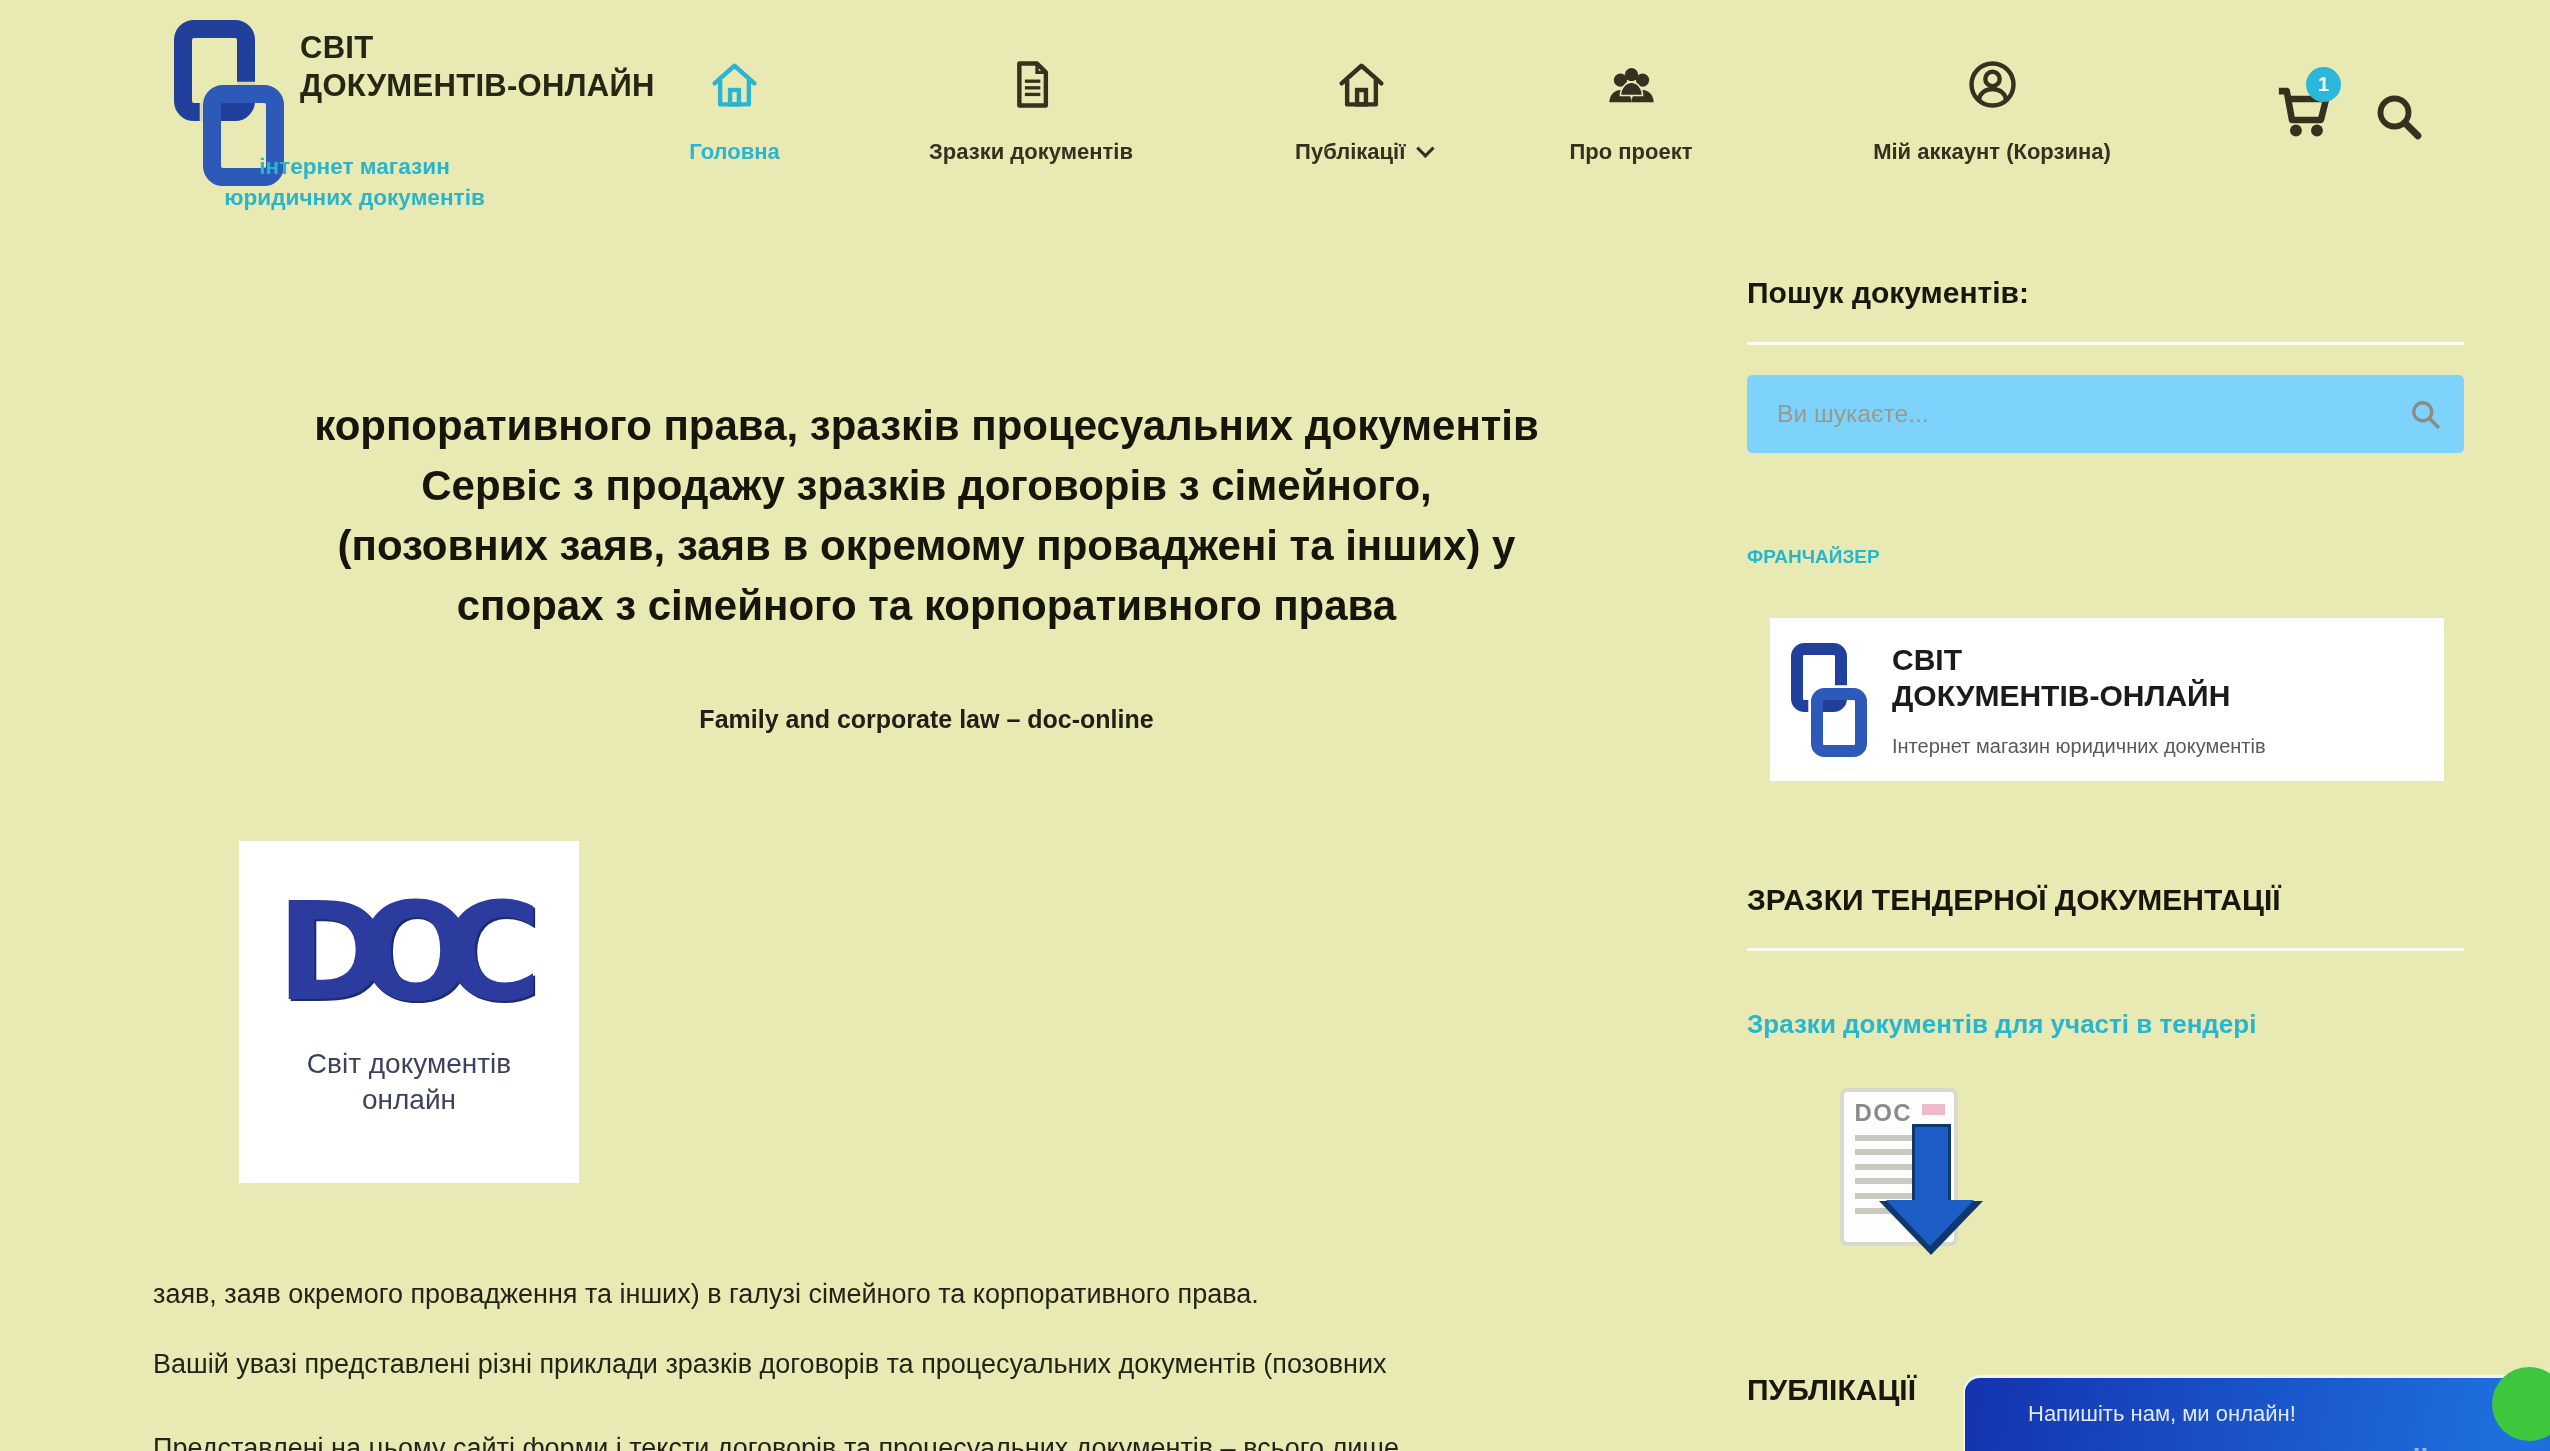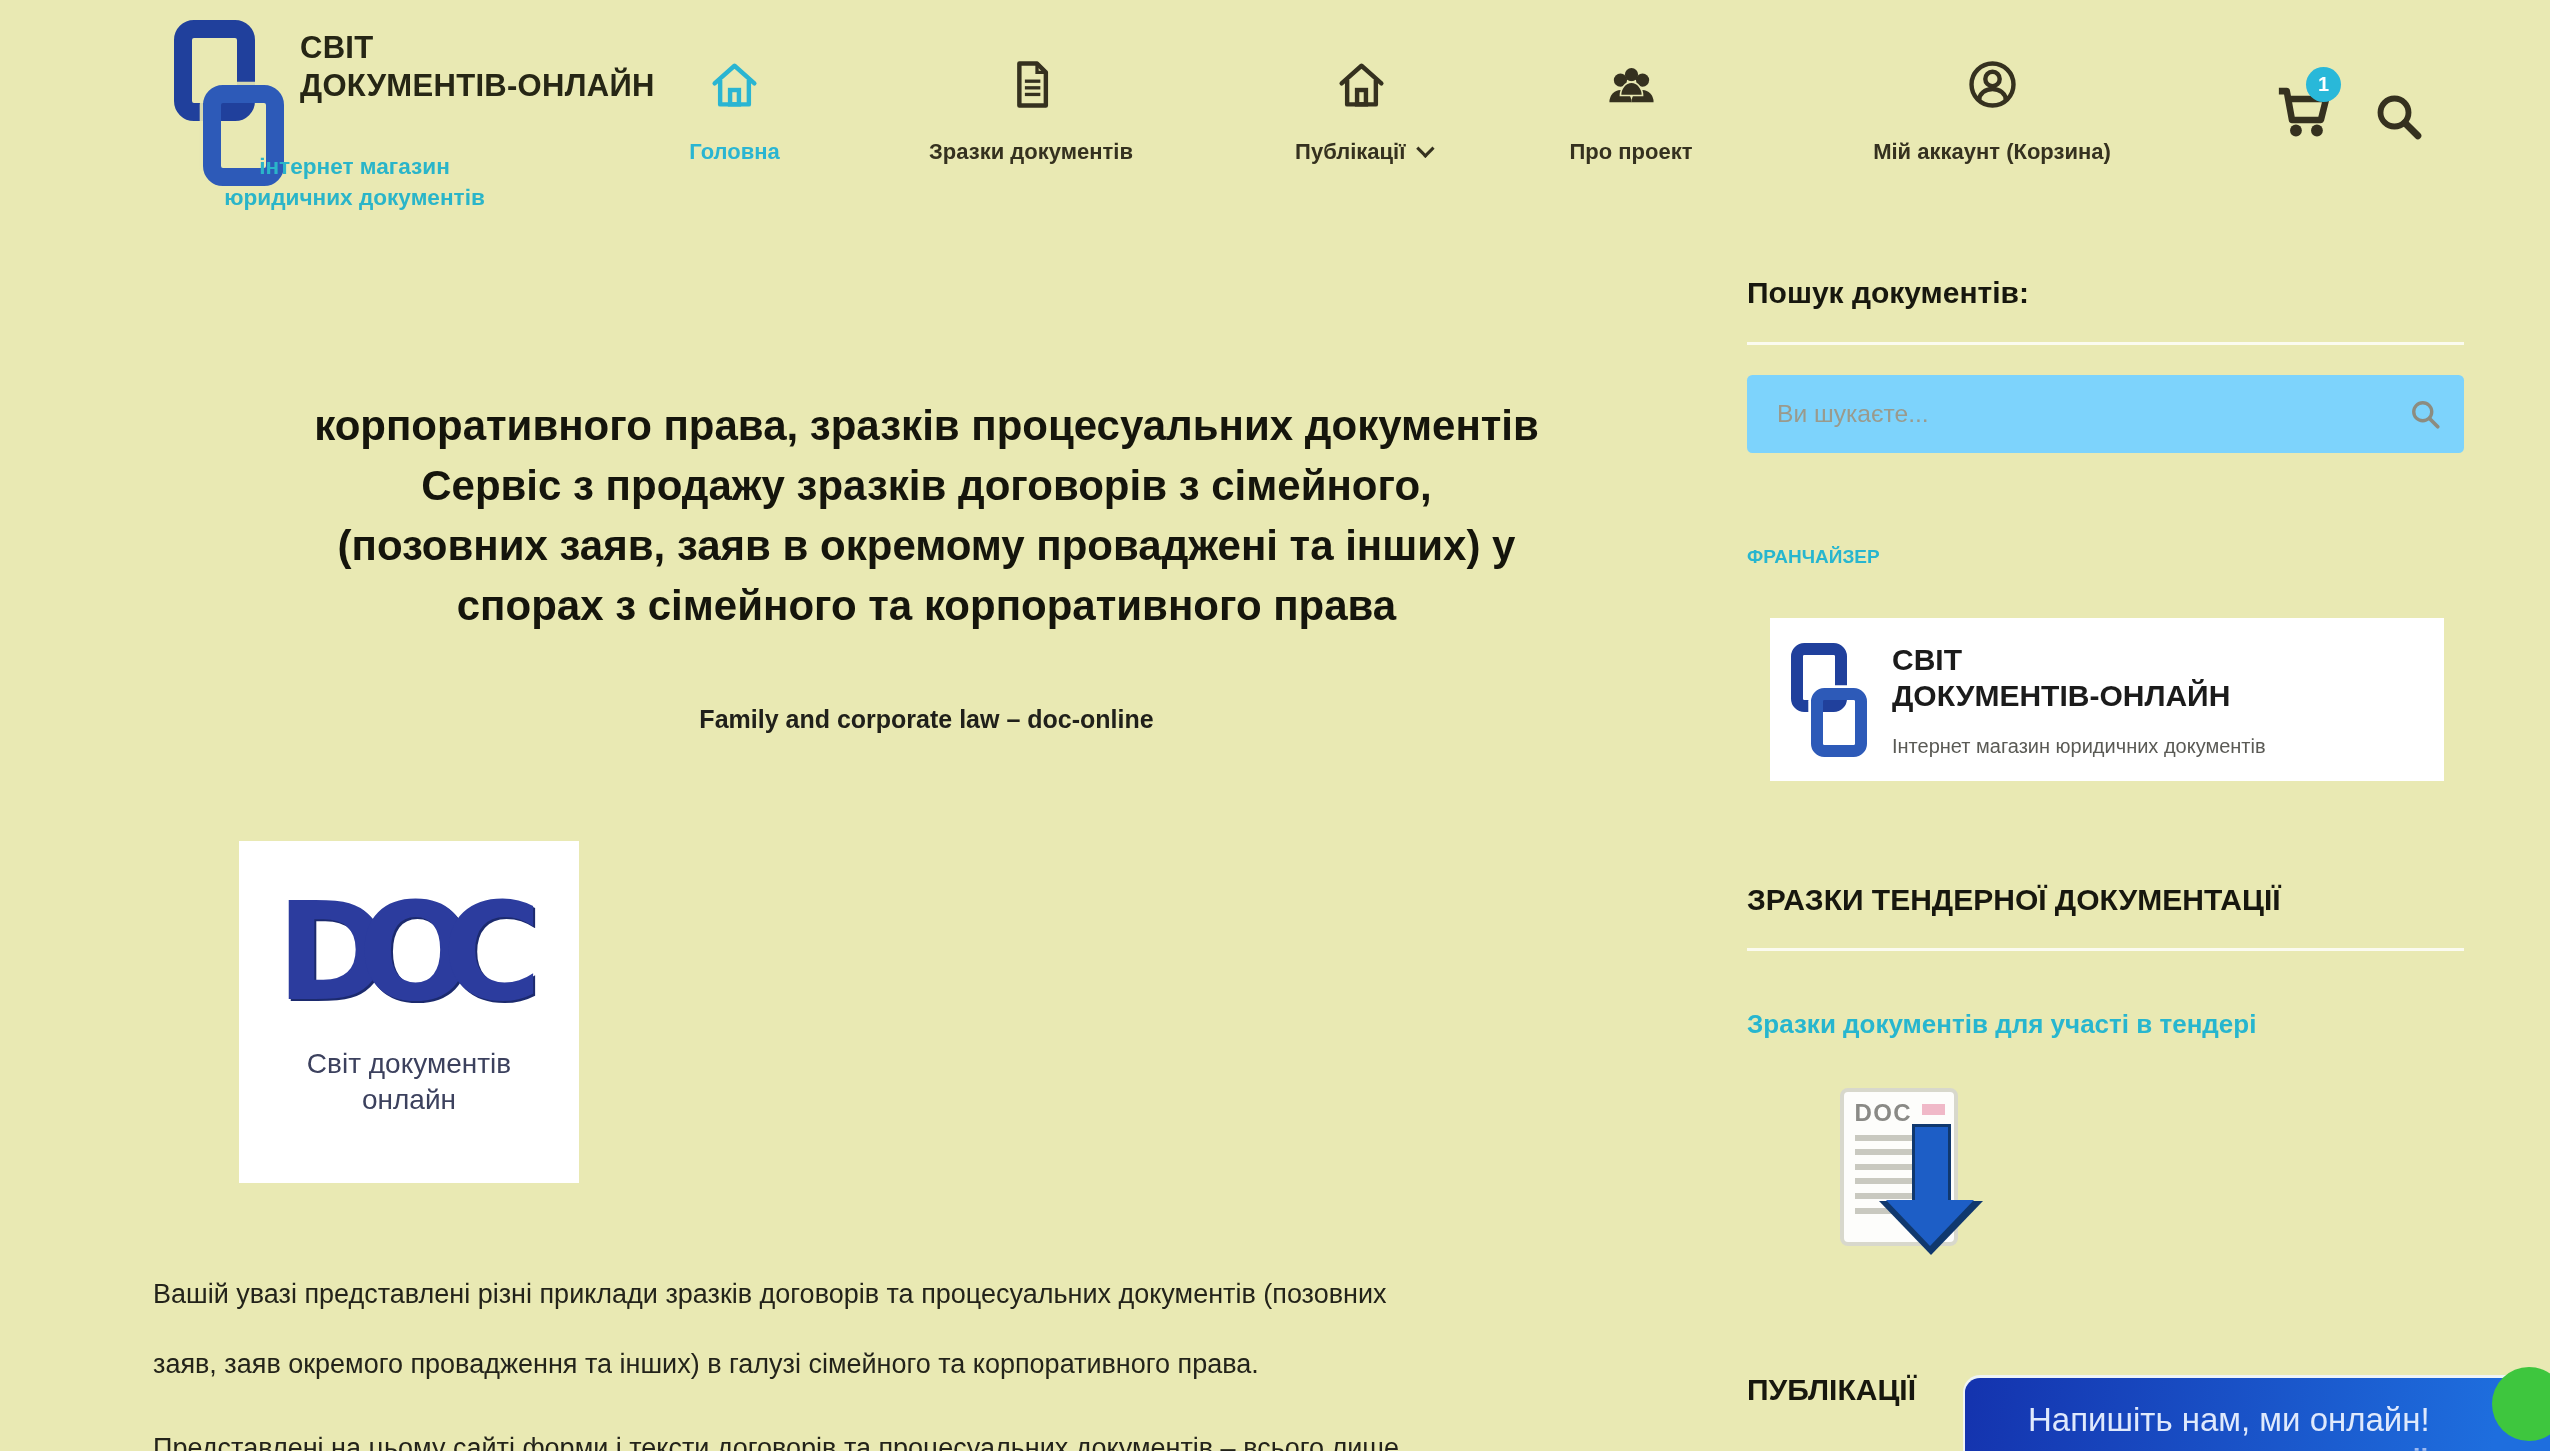--- a/index.html
+++ b/index.html
@@ -60,21 +60,21 @@
   .dl-sheet { position:absolute; left:0; top:5.3px; width:118px; height:158px; background:#fdfdfb; border:4px solid #d8d8cc; border-radius:8px; }
   .dl-doc-label { position:absolute; left:10.6px; top:6.6px; font-size:24px; font-weight:bold; color:#8a8a86; letter-spacing:1.3px; }
   .dl-accent { position:absolute; right:9.3px; top:12px; width:22.6px; height:10.6px; background:#f0b9c8; }
   .dl-line { position:absolute; left:10.6px; height:5.3px; background:#c9c9c0; }
   .dl-shaft { position:absolute; left:72px; top:41px; width:39px; height:78px; background:#1d5ec6; border:3.3px solid #10386e; border-bottom:none; }
   .dl-head { position:absolute; left:39px; top:118px; width:0; height:0; border-left:52px solid transparent; border-right:52px solid transparent; border-top:54px solid #10386e; }
   .dl-head-in { position:absolute; left:46px; top:117px; width:0; height:0; border-left:44px solid transparent; border-right:44px solid transparent; border-top:46px solid #1d5ec6; }
 
   
   .chat { left:1963px; top:1375px; width:588px; height:86px; background:linear-gradient(100deg,#1433ae 0%,#1e6ede 90%); border-radius:17.3px 17.3px 0 0; border-top:3.3px solid #eef4f7; border-left:2.7px solid #eef4f7; cursor:pointer; }
-  .chat-msg { position:absolute; left:63px; top:22.6px; font-size:33px; color:#dfe9fc; }
+  .chat-msg { position:absolute; left:63px; top:22.6px; font-size:22px; color:#dfe9fc; }
   .chat-brand { position:absolute; right:90px; top:21px; font-size:28px; font-weight:bold; color:#9db9f0;margin-top:44px; }
   .chat-green { left:2492px; top:1367px; width:74px; height:74px; border-radius:50%; background:#3ec63e; }
 </style>
 </head>
 <body>
 
 <div class="abs logo-mark" style="left:174px; top:20px;">
   <div class="sq sq1"></div>
   <div class="sq sq2"></div>
 </div>
@@ -162,22 +162,22 @@
 
 <div class="abs doc-card">
   <div class="doc-letters">DOC</div>
   <div class="doc-caption">
     <div>Світ документів</div>
     <div>онлайн</div>
   </div>
 </div>
 
 <div class="abs para" style="top:1259px;">
+  <div>заяв, заяв окремого провадження та інших) в галузі сімейного та корпоративного права.</div>
   <div>Вашій увазі представлені різні приклади зразків договорів та процесуальних документів (позовних</div>
-  <div>заяв, заяв окремого провадження та інших) в галузі сімейного та корпоративного права.</div>
 </div>
 <div class="abs para" style="top:1413px;">Представлені на цьому сайті форми і тексти договорів та процесуальних документів – всього лише</div>
 
 <div class="abs side-title" style="top:276px;">Пошук документів:</div>
 <div class="abs divider" style="top:342px;"></div>
 
 <div class="abs search-box">
   <input type="text" placeholder="Ви шукаєте..." style="">
   <svg class="mag" width="36" height="36" viewBox="0 0 48 48">
     <circle cx="21" cy="21" r="12" fill="none" stroke="#8c8c80" stroke-width="4.5"></circle>

